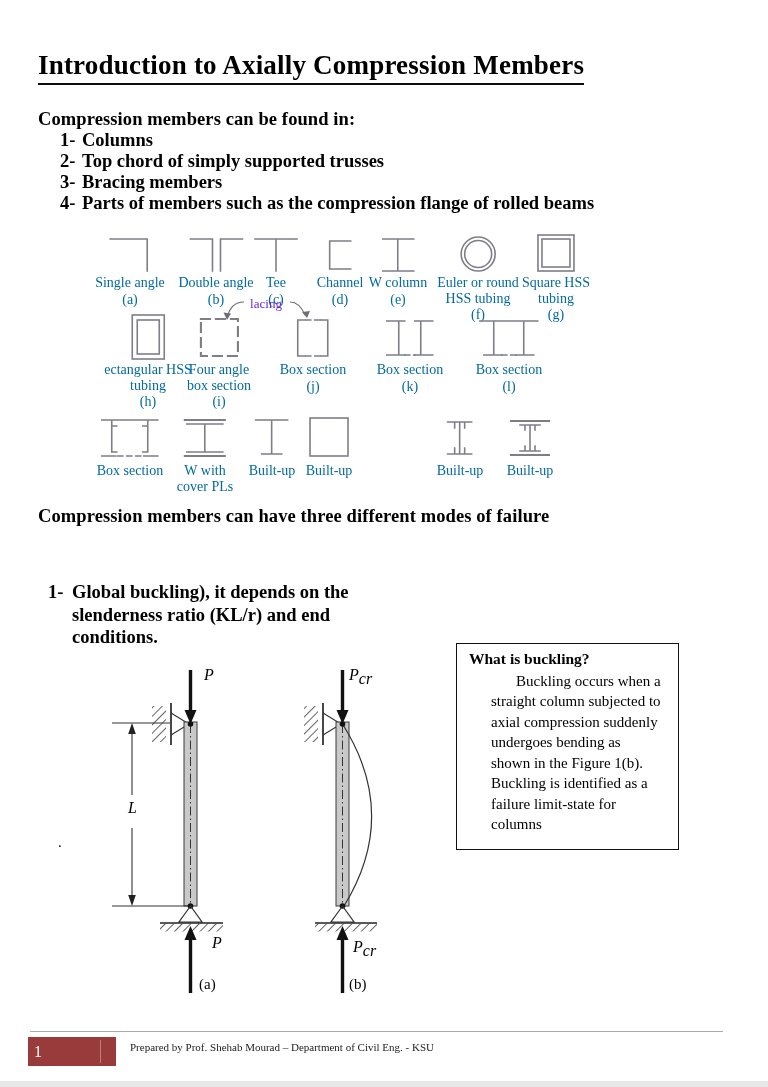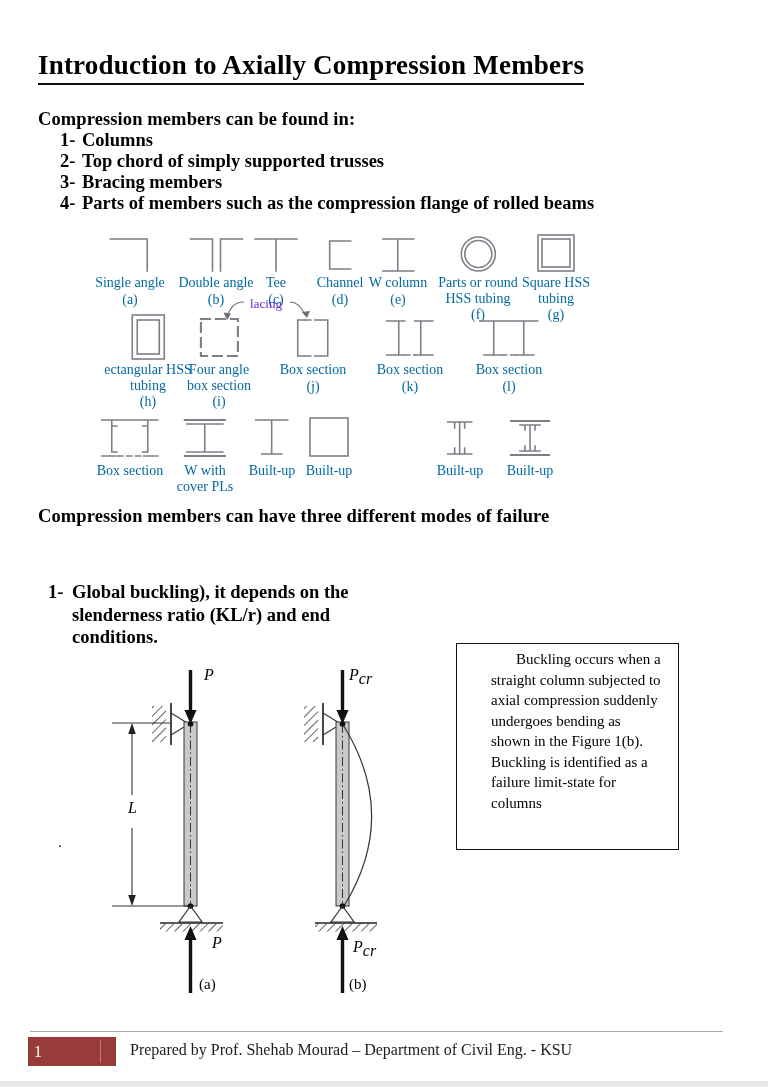--- a/index.html
+++ b/index.html
@@ -47,21 +47,21 @@
   .infobox .ib-title{font-weight:bold;font-size:15.5px;margin-bottom:1px;}
   .infobox .ib-body{margin-left:22px;}
   .infobox .ib-line.first{text-indent:25px;}
   
   .footer-rule{left:30px;top:1031px;width:693px;border-top:1.5px solid #a9a9a9;height:0;}
   .pgnum{
     left:28px;top:1037px;width:88px;height:29px;color:#fff;
     font-size:16px;line-height:29px;padding-left:6px;box-sizing:border-box;
   }
   .pgnum-divider{position:absolute;left:72px;top:3px;bottom:3px;width:1px;background:rgba(255,255,255,.35);}
-  .footer-text{left:130px;top:1041px;font-size:16px;color:#1c1c1c;}
+  .footer-text{left:130px;top:1041px;font-size:11px;color:#1c1c1c;}
 </style>
 </head>
 <body>
 
 <div class="page">
 
   <div class="abs doc-title">Introduction to Axially Compression Members</div>
 
   <div class="abs h2" style="top:109px">Compression members can be found in:</div>
   <div class="abs intro-list">
@@ -118,21 +118,21 @@
           <path d="M10 7 H41 M25 7 V39 M10 39 H41"></path>
         </svg>
       <div class="sec-label">W column</div>
       <div class="sec-letter">(e)</div>
     </div>
     <div class="sec-item" style="left:388px;top:2px">
       <svg class="shape" width="54" height="42">
           <circle cx="27" cy="22" r="17"></circle>
           <circle cx="27" cy="22" r="13.5"></circle>
         </svg>
-      <div class="sec-label">Parts or round</div>
+      <div class="sec-label">Euler or round</div>
       <div class="sec-label">HSS tubing</div>
       <div class="sec-letter">(f)</div>
     </div>
     <div class="sec-item" style="left:466px;top:2px">
       <svg class="shape" width="50" height="42">
           <rect x="7" y="3" width="36" height="36"></rect>
           <rect x="11" y="7" width="28" height="28"></rect>
         </svg>
       <div class="sec-label">Square HSS</div>
       <div class="sec-label">tubing</div>
@@ -296,20 +296,21 @@
 
   <span class="abs bfig-label" style="left:204px;top:666px">P</span>
   <span class="abs bfig-label" style="left:212px;top:934px">P</span>
   <span class="abs bfig-label" style="left:349px;top:666px"><span>P</span><sub>cr</sub></span>
   <span class="abs bfig-label" style="left:353px;top:938px"><span>P</span><sub>cr</sub></span>
   <span class="abs bfig-label" style="left:128px;top:799px">L</span>
   <span class="abs bfig-caption" style="left:199px;top:976px">(a)</span>
   <span class="abs bfig-caption" style="left:349px;top:976px">(b)</span>
 
   <div class="abs infobox">
+    <div class="ib-title">What is buckling?</div>
     <div class="ib-body">
       <div class="ib-line first">Buckling occurs when a</div>
       <div class="ib-line">straight column subjected to</div>
       <div class="ib-line">axial compression suddenly</div>
       <div class="ib-line">undergoes bending as</div>
       <div class="ib-line">shown in the Figure 1(b).</div>
       <div class="ib-line">Buckling is identified as a</div>
       <div class="ib-line">failure limit-state for</div>
       <div class="ib-line">columns</div>
     </div>

